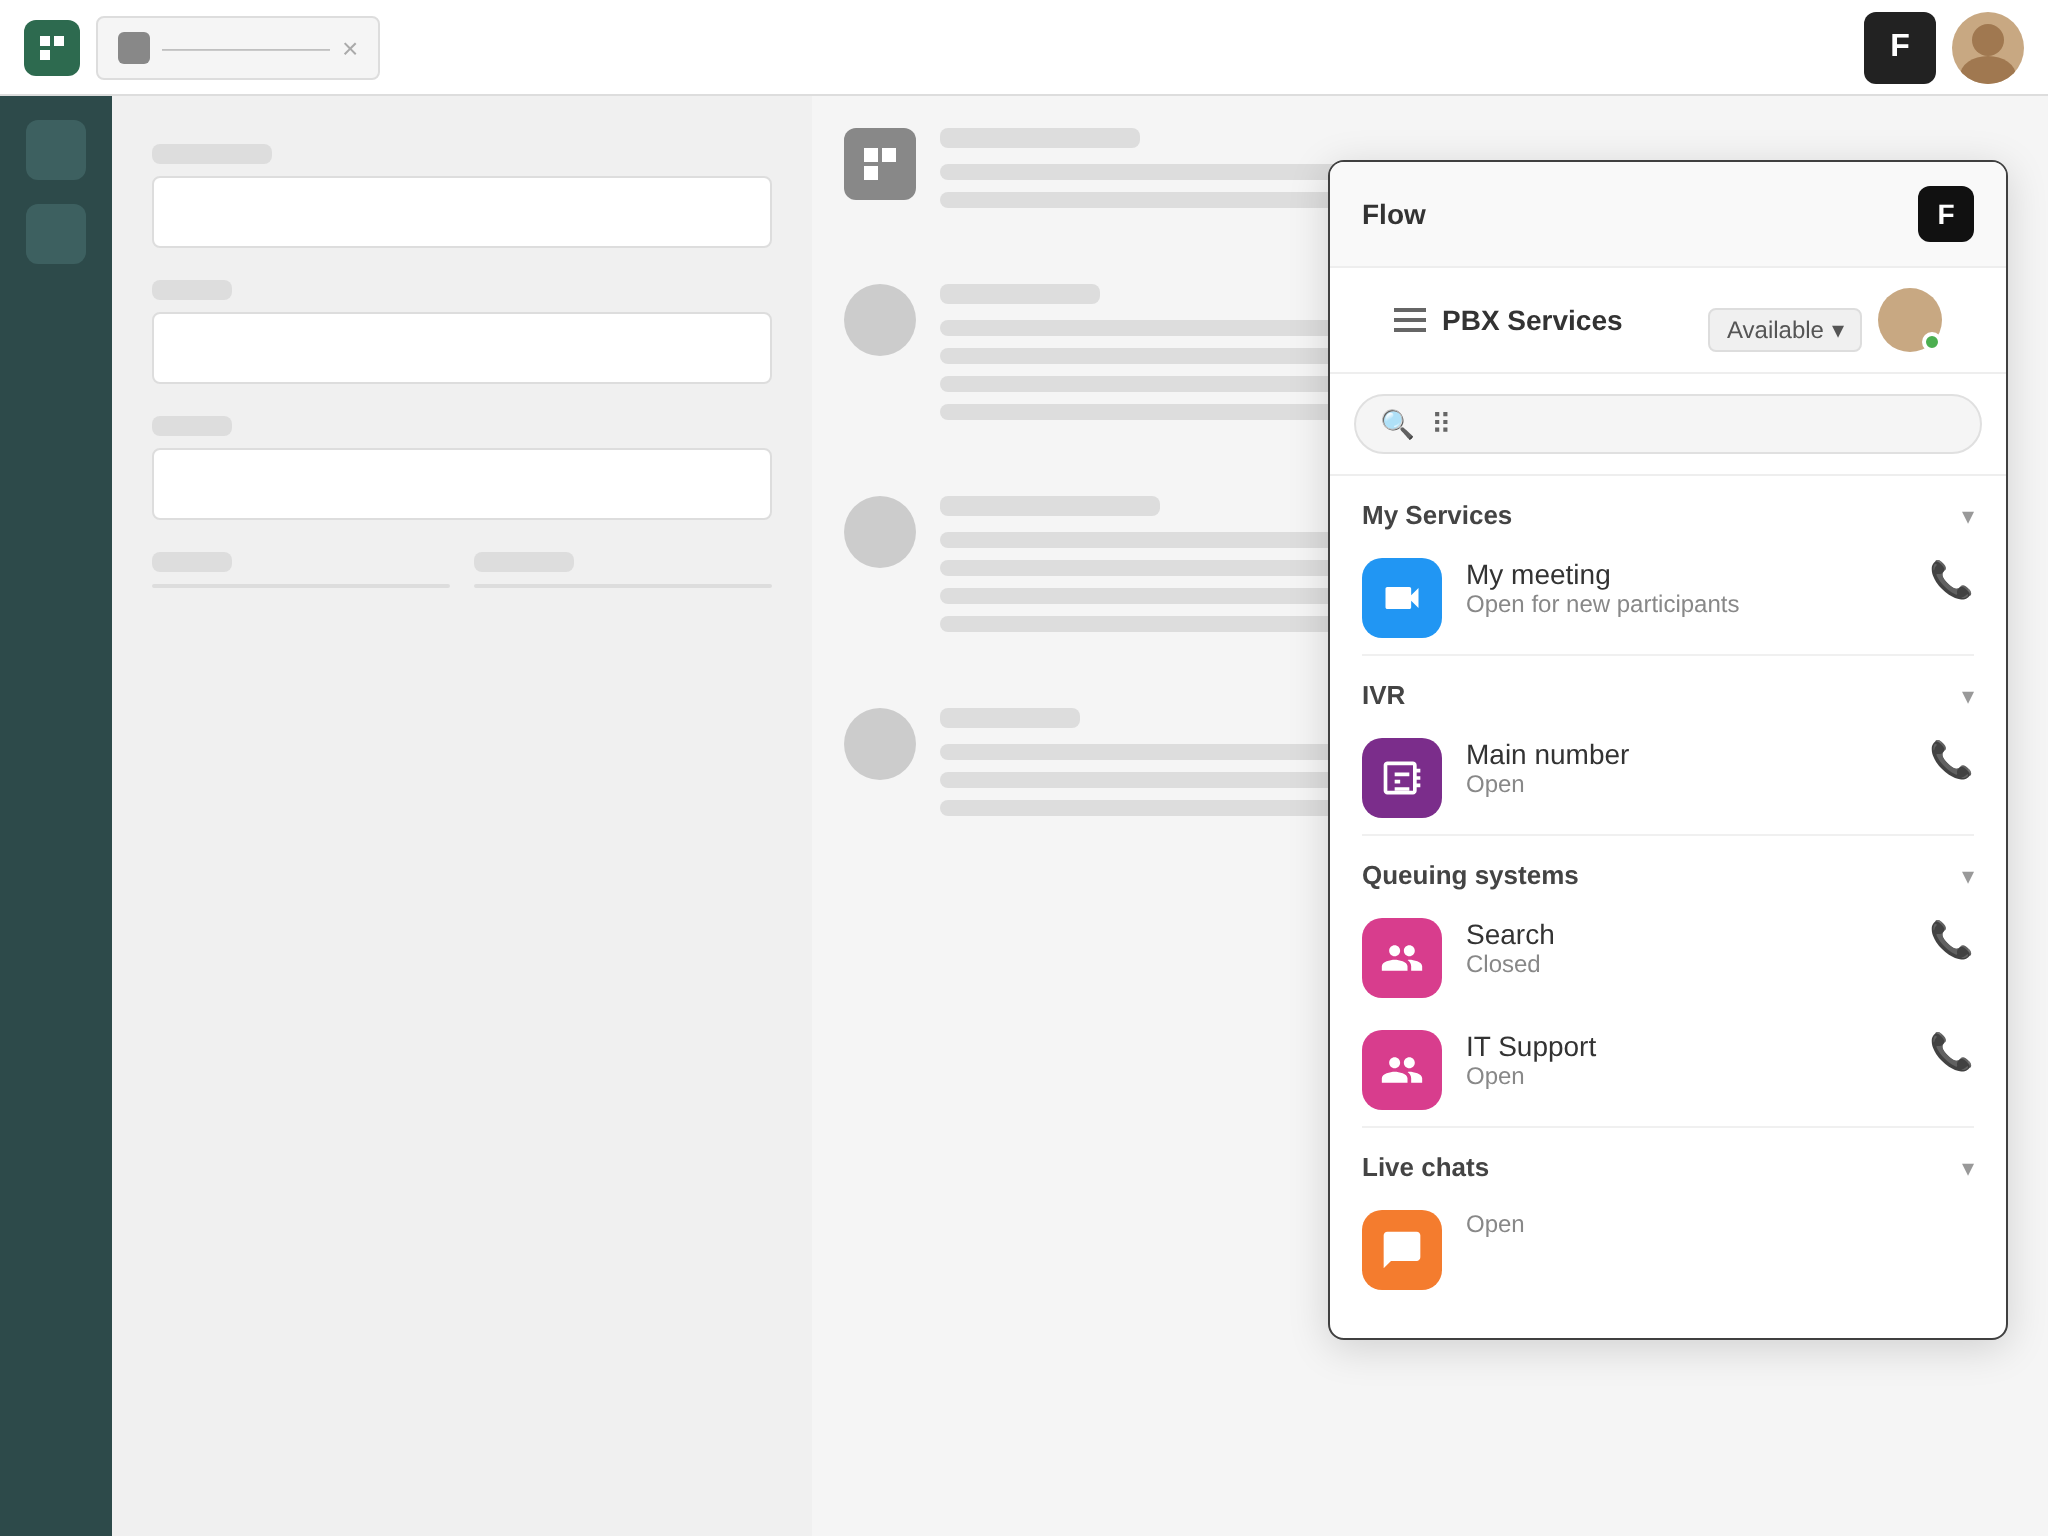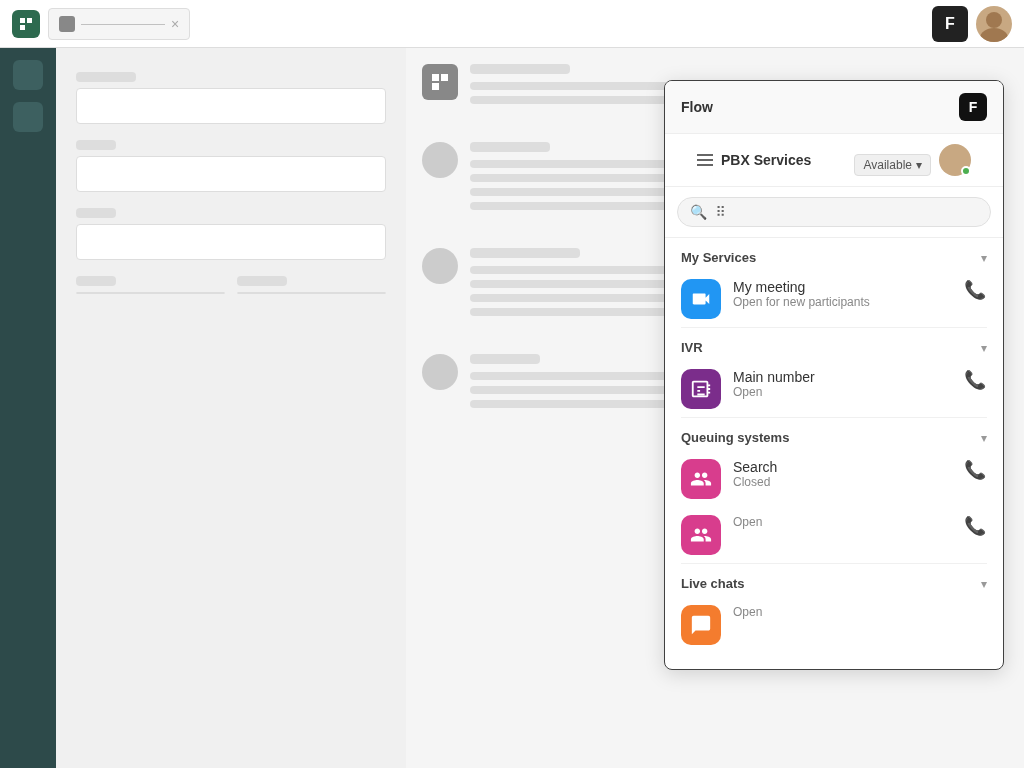--- a/index.html
+++ b/index.html
@@ -551,20 +551,21 @@
         <span class="call-icon">📞</span>
       </div>
 
       <div class="service-item">
         <div class="service-icon pink">
           <svg viewBox="0 0 24 24" fill="white" width="22" height="22">
             <path d="M16 11c1.66 0 2.99-1.34 2.99-3S17.66 5 16 5c-1.66 0-3 1.34-3 3s1.34 3 3 3zm-8 0c1.66 0 2.99-1.34 2.99-3S9.66 5 8 5C6.34 5 5 6.34 5 8s1.34 3 3 3zm0 2c-2.33 0-7 1.17-7 3.5V19h14v-2.5c0-2.33-4.67-3.5-7-3.5zm8 0c-.29 0-.62.02-.97.05 1.16.84 1.97 1.97 1.97 3.45V19h6v-2.5c0-2.33-4.67-3.5-7-3.5z"></path>
           </svg>
         </div>
         <div class="service-info">
+          <div class="service-name">IT Support</div>
           <div class="service-status">Open</div>
         </div>
         <span class="call-icon">📞</span>
       </div>
 
       <div class="divider"></div>
 
       <div class="section-header">
         <span class="section-title">Live chats</span>
         <span class="chevron-icon">▾</span>

